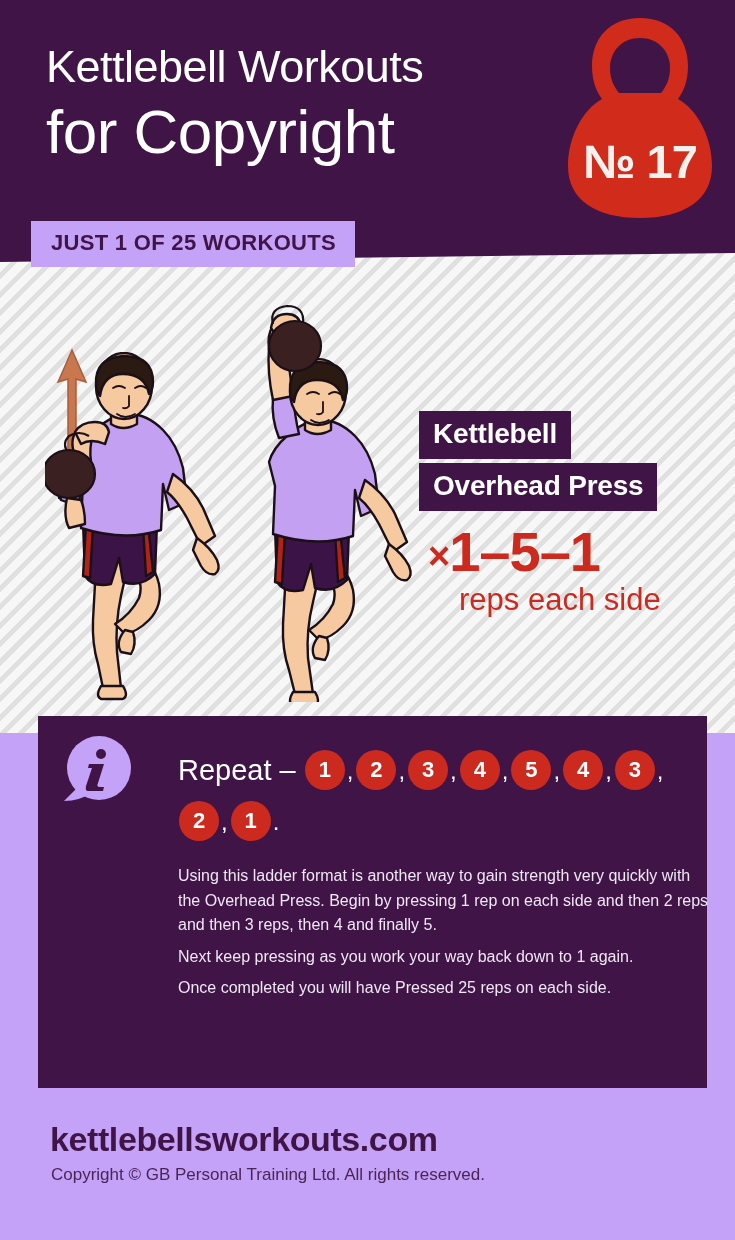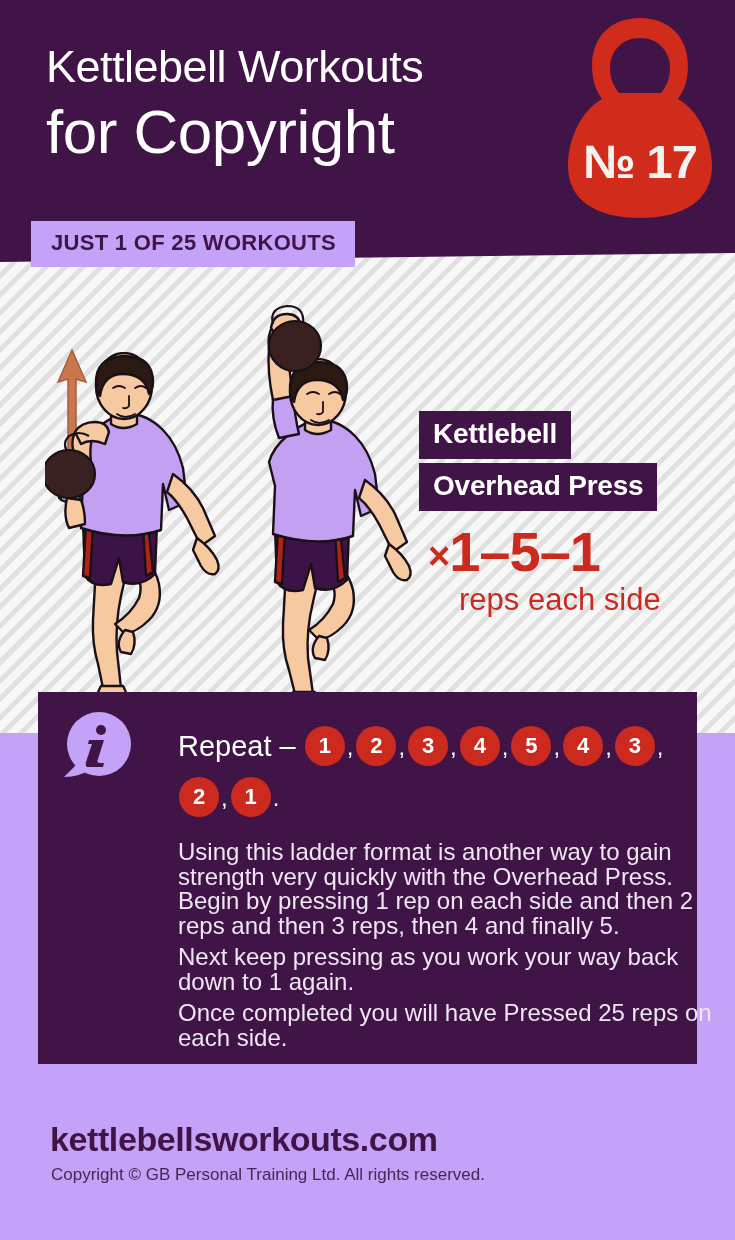--- a/index.html
+++ b/index.html
@@ -79,41 +79,42 @@
     white-space:nowrap;
   }
   .reps-big .x{font-size:38px;vertical-align:2px;}
   .reps-sub{
     position:absolute;left:459px;top:582px;
     color:#cc2a1e;font-size:31px;font-weight:500;white-space:nowrap;
   }
 
   
   .panel{
-    position:absolute;left:38px;top:692px;width:659px;height:372px;
+    position:absolute;left:38px;top:716px;width:659px;height:372px;
     background:#401447;
+    padding-left:10px;
   }
   .info-icon{position:absolute;left:22px;top:19px;width:74px;height:74px;}
 
   .repeat-line{
     position:absolute;left:140px;top:28px;width:505px;
     color:#ffffff;font-size:29px;font-weight:400;line-height:49px;
   }
   .repeat-line .lbl{vertical-align:middle;}
   .circ{
     display:inline-block;width:40px;height:40px;border-radius:50%;
     background:#cc2a1e;color:#ffffff;font-size:22px;font-weight:700;
     text-align:center;line-height:40px;vertical-align:middle;
     margin:0 1px;
   }
   .sep{vertical-align:middle;font-size:24px;margin:0 2px 0 1px;}
 
   .body-text{
     position:absolute;left:140px;top:148px;width:535px;
-    color:#efe7f4;font-size:24px;line-height:24.5px;font-weight:400;
+    color:#efe7f4;font-size:16px;line-height:24.5px;font-weight:400;
   }
   .body-text p{margin:0 0 7px 0;}
 
   
   .footer-url{
     position:absolute;left:50px;top:1120px;
     color:#401447;font-size:34px;font-weight:600;letter-spacing:-0.4px;
   }
   .footer-copy{
     position:absolute;left:51px;top:1165px;

